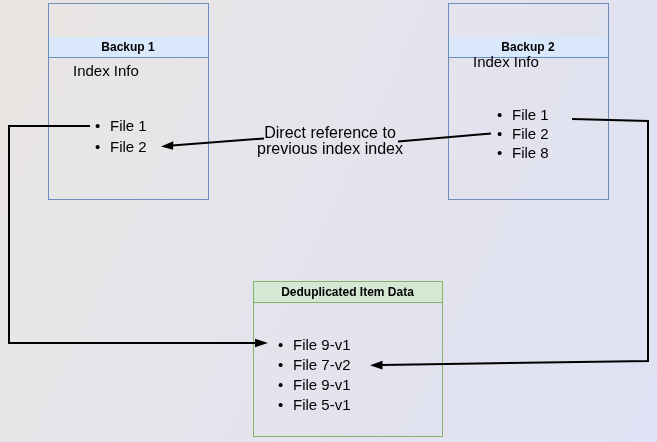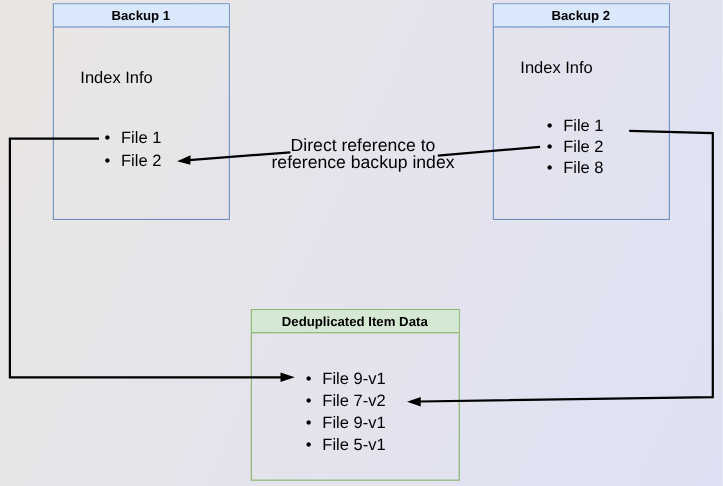--- a/index.html
+++ b/index.html
@@ -12,26 +12,26 @@
   }
   .connectors{
     position:absolute; left:0; top:0; width:657px; height:442px;
     z-index:3; pointer-events:none;
   }
   .box{
     position:absolute; box-sizing:border-box;
     background:transparent; z-index:1;
   }
   .box.blue{border:1.5px solid #6c8ebf;}
-  .box.green{border:1.5px solid #82b366;}
+  .box.green{border:1.5px solid #82b366;margin-left:25px;}
   .box-header{
     box-sizing:border-box; width:100%; height:21px;
     font-size:12px; font-weight:bold; text-align:center; line-height:21px;
   }
-  .box.blue .box-header{background:#dae8fc; border-bottom:1.5px solid #6c8ebf;}
+  .box.blue .box-header{background:#dae8fc; border-bottom:1.5px solid #6c8ebf;margin-top:33px;}
   .box.green .box-header{background:#d5e8d4; border-bottom:1.5px solid #82b366;}
   .label{
     position:absolute; z-index:2; font-size:15px; white-space:nowrap;
   }
   .filelist{
     position:absolute; z-index:2; font-size:15px; white-space:nowrap;
   }
   .filelist .row{display:flex; align-items:center;}
   .filelist .bullet{
     display:inline-block; width:15px; text-align:left; font-size:15px;
@@ -97,21 +97,21 @@
       <span>File 9-v1</span>
     </div>
     <div class="row">
       <span class="bullet">•</span>
       <span>File 5-v1</span>
     </div>
   </div>
 
   <div class="annotation" style="left:240px; top:125px; width:180px;">
     <div>Direct reference to</div>
-    <div>reference backup index</div>
+    <div>previous index index</div>
   </div>
 
   <svg class="connectors" viewBox="0 0 657 442">
 
     <polyline points="90,126 9,126 9,343 257,343" fill="none" stroke="#000" stroke-width="2"></polyline>
     <polygon points="268,343 255,338.7 255,347.3" fill="#000" stroke="none"></polygon>
 
     <polyline points="572,119 648,121 648,361 382,365" fill="none" stroke="#000" stroke-width="2"></polyline>
     <polygon points="370,365.3 382.5,360.8 382.5,369.5" fill="#000" stroke="none"></polygon>
 

